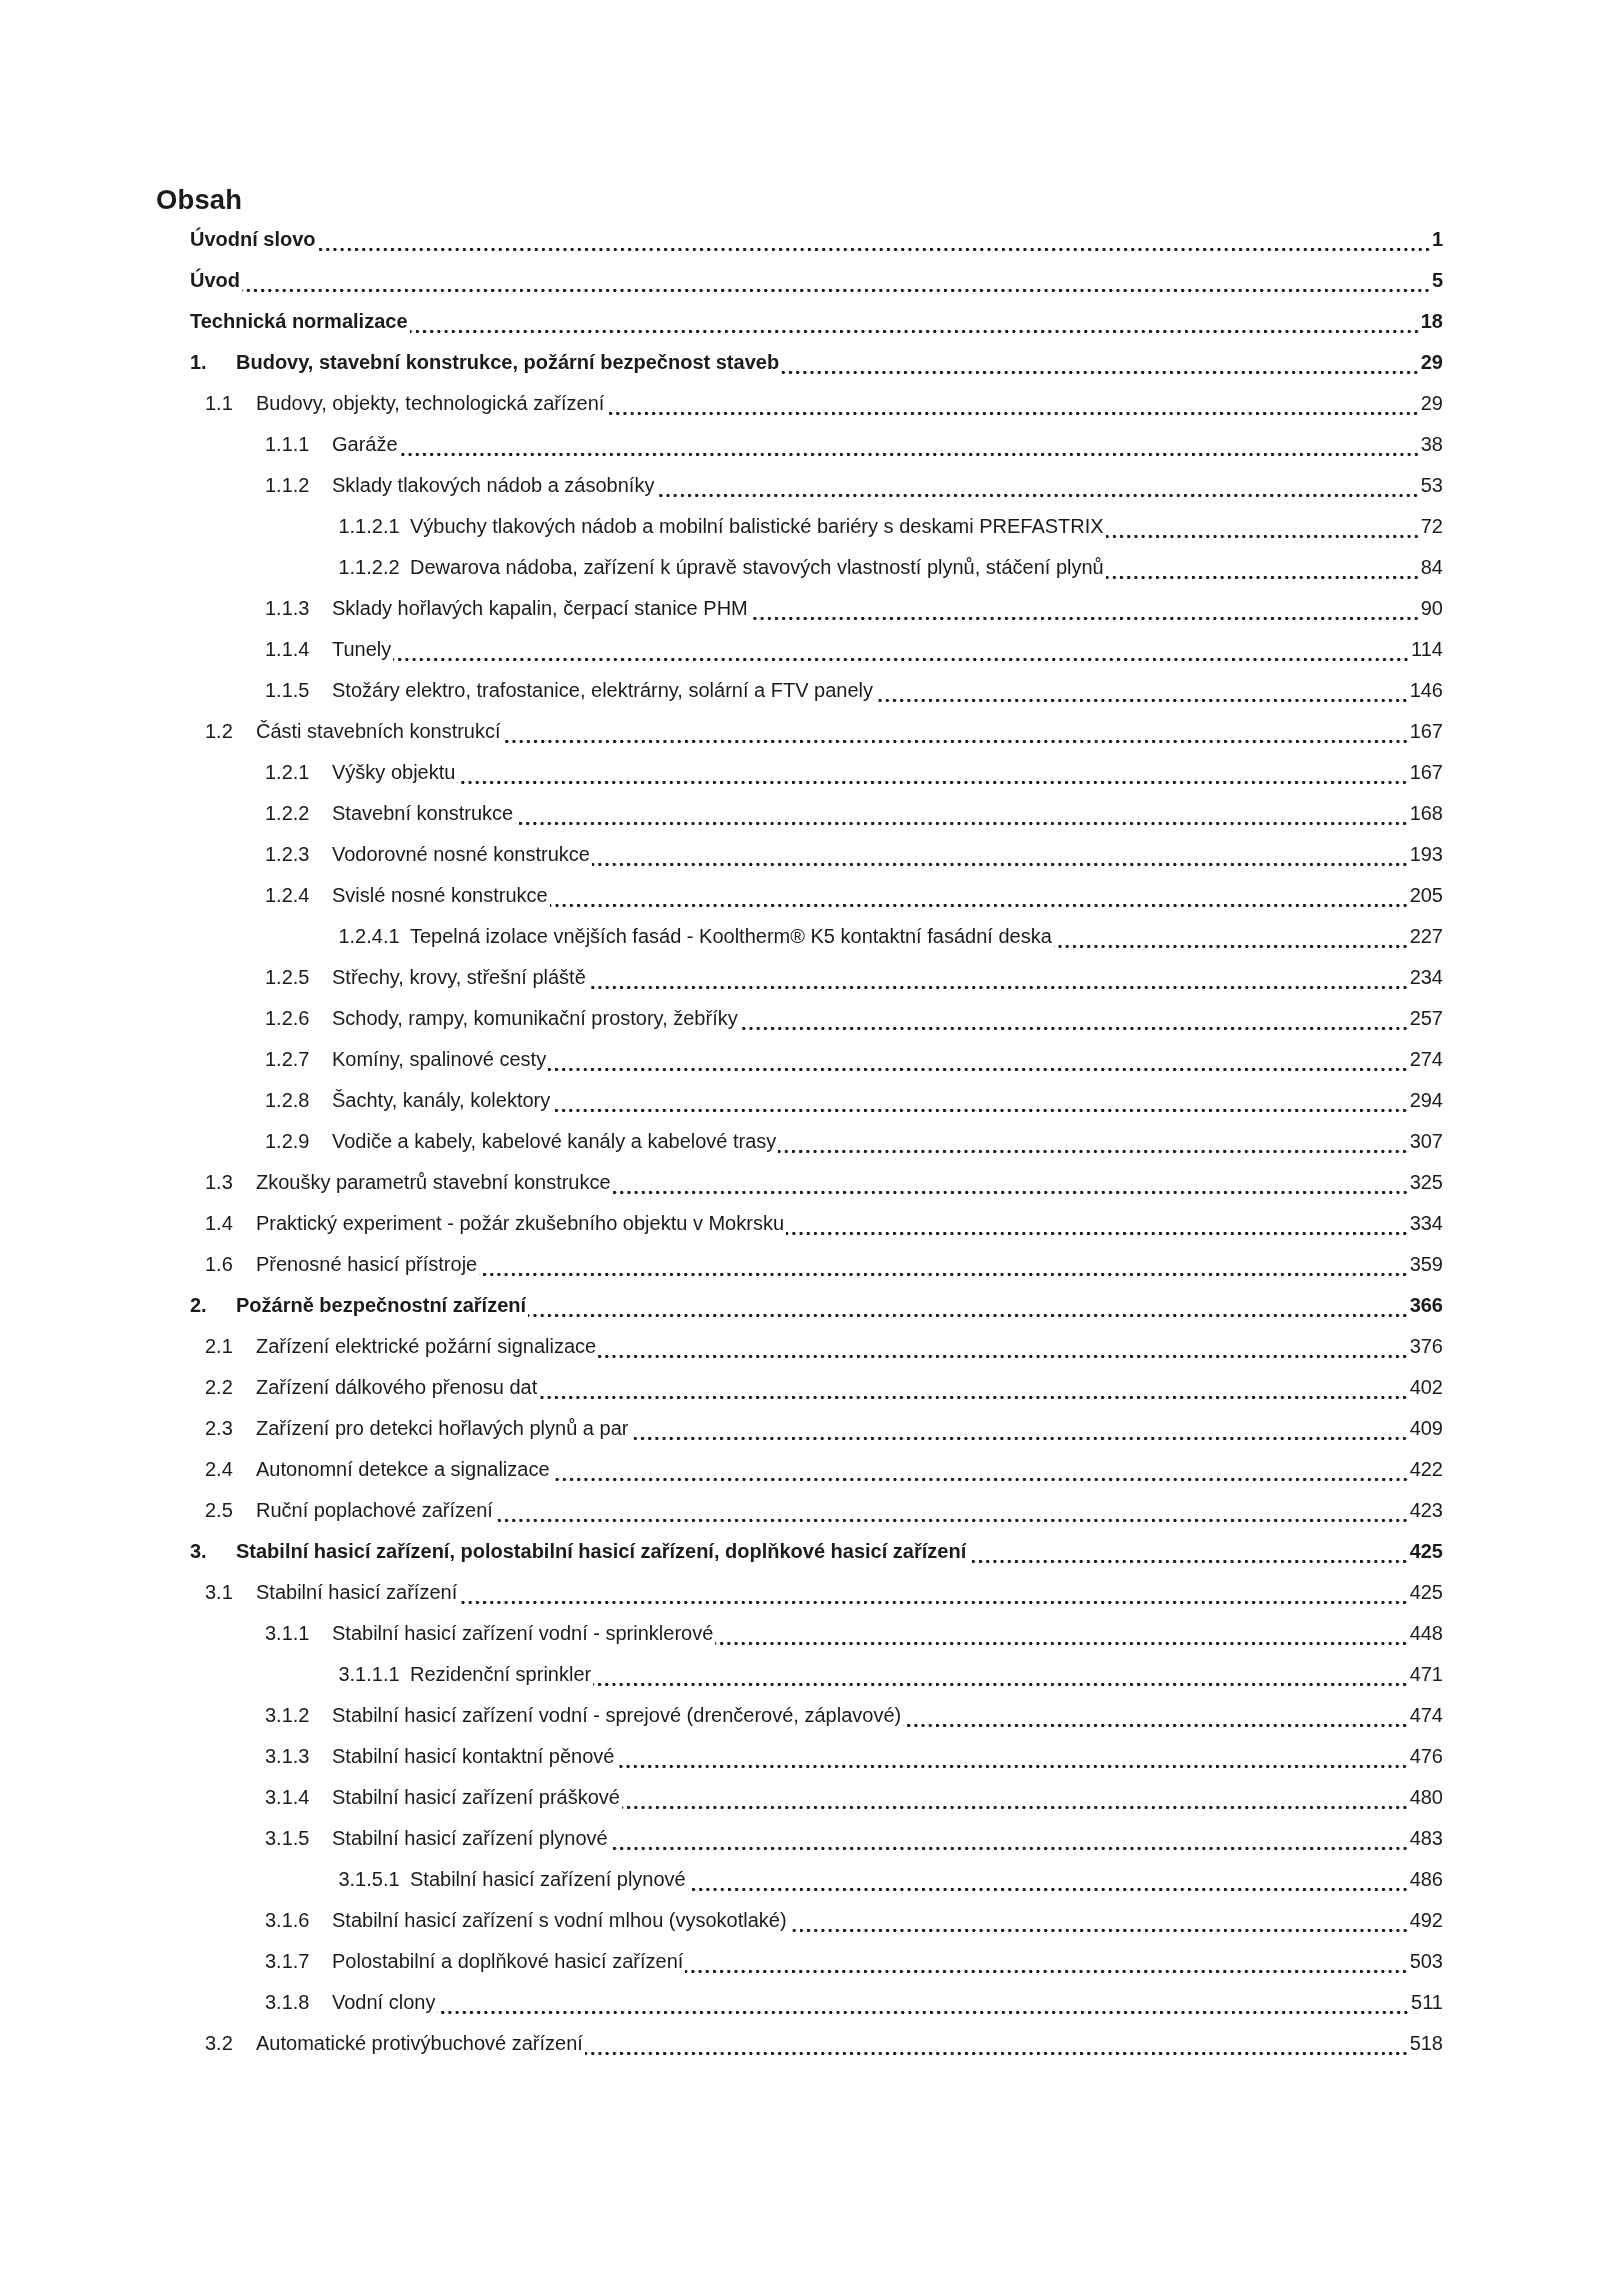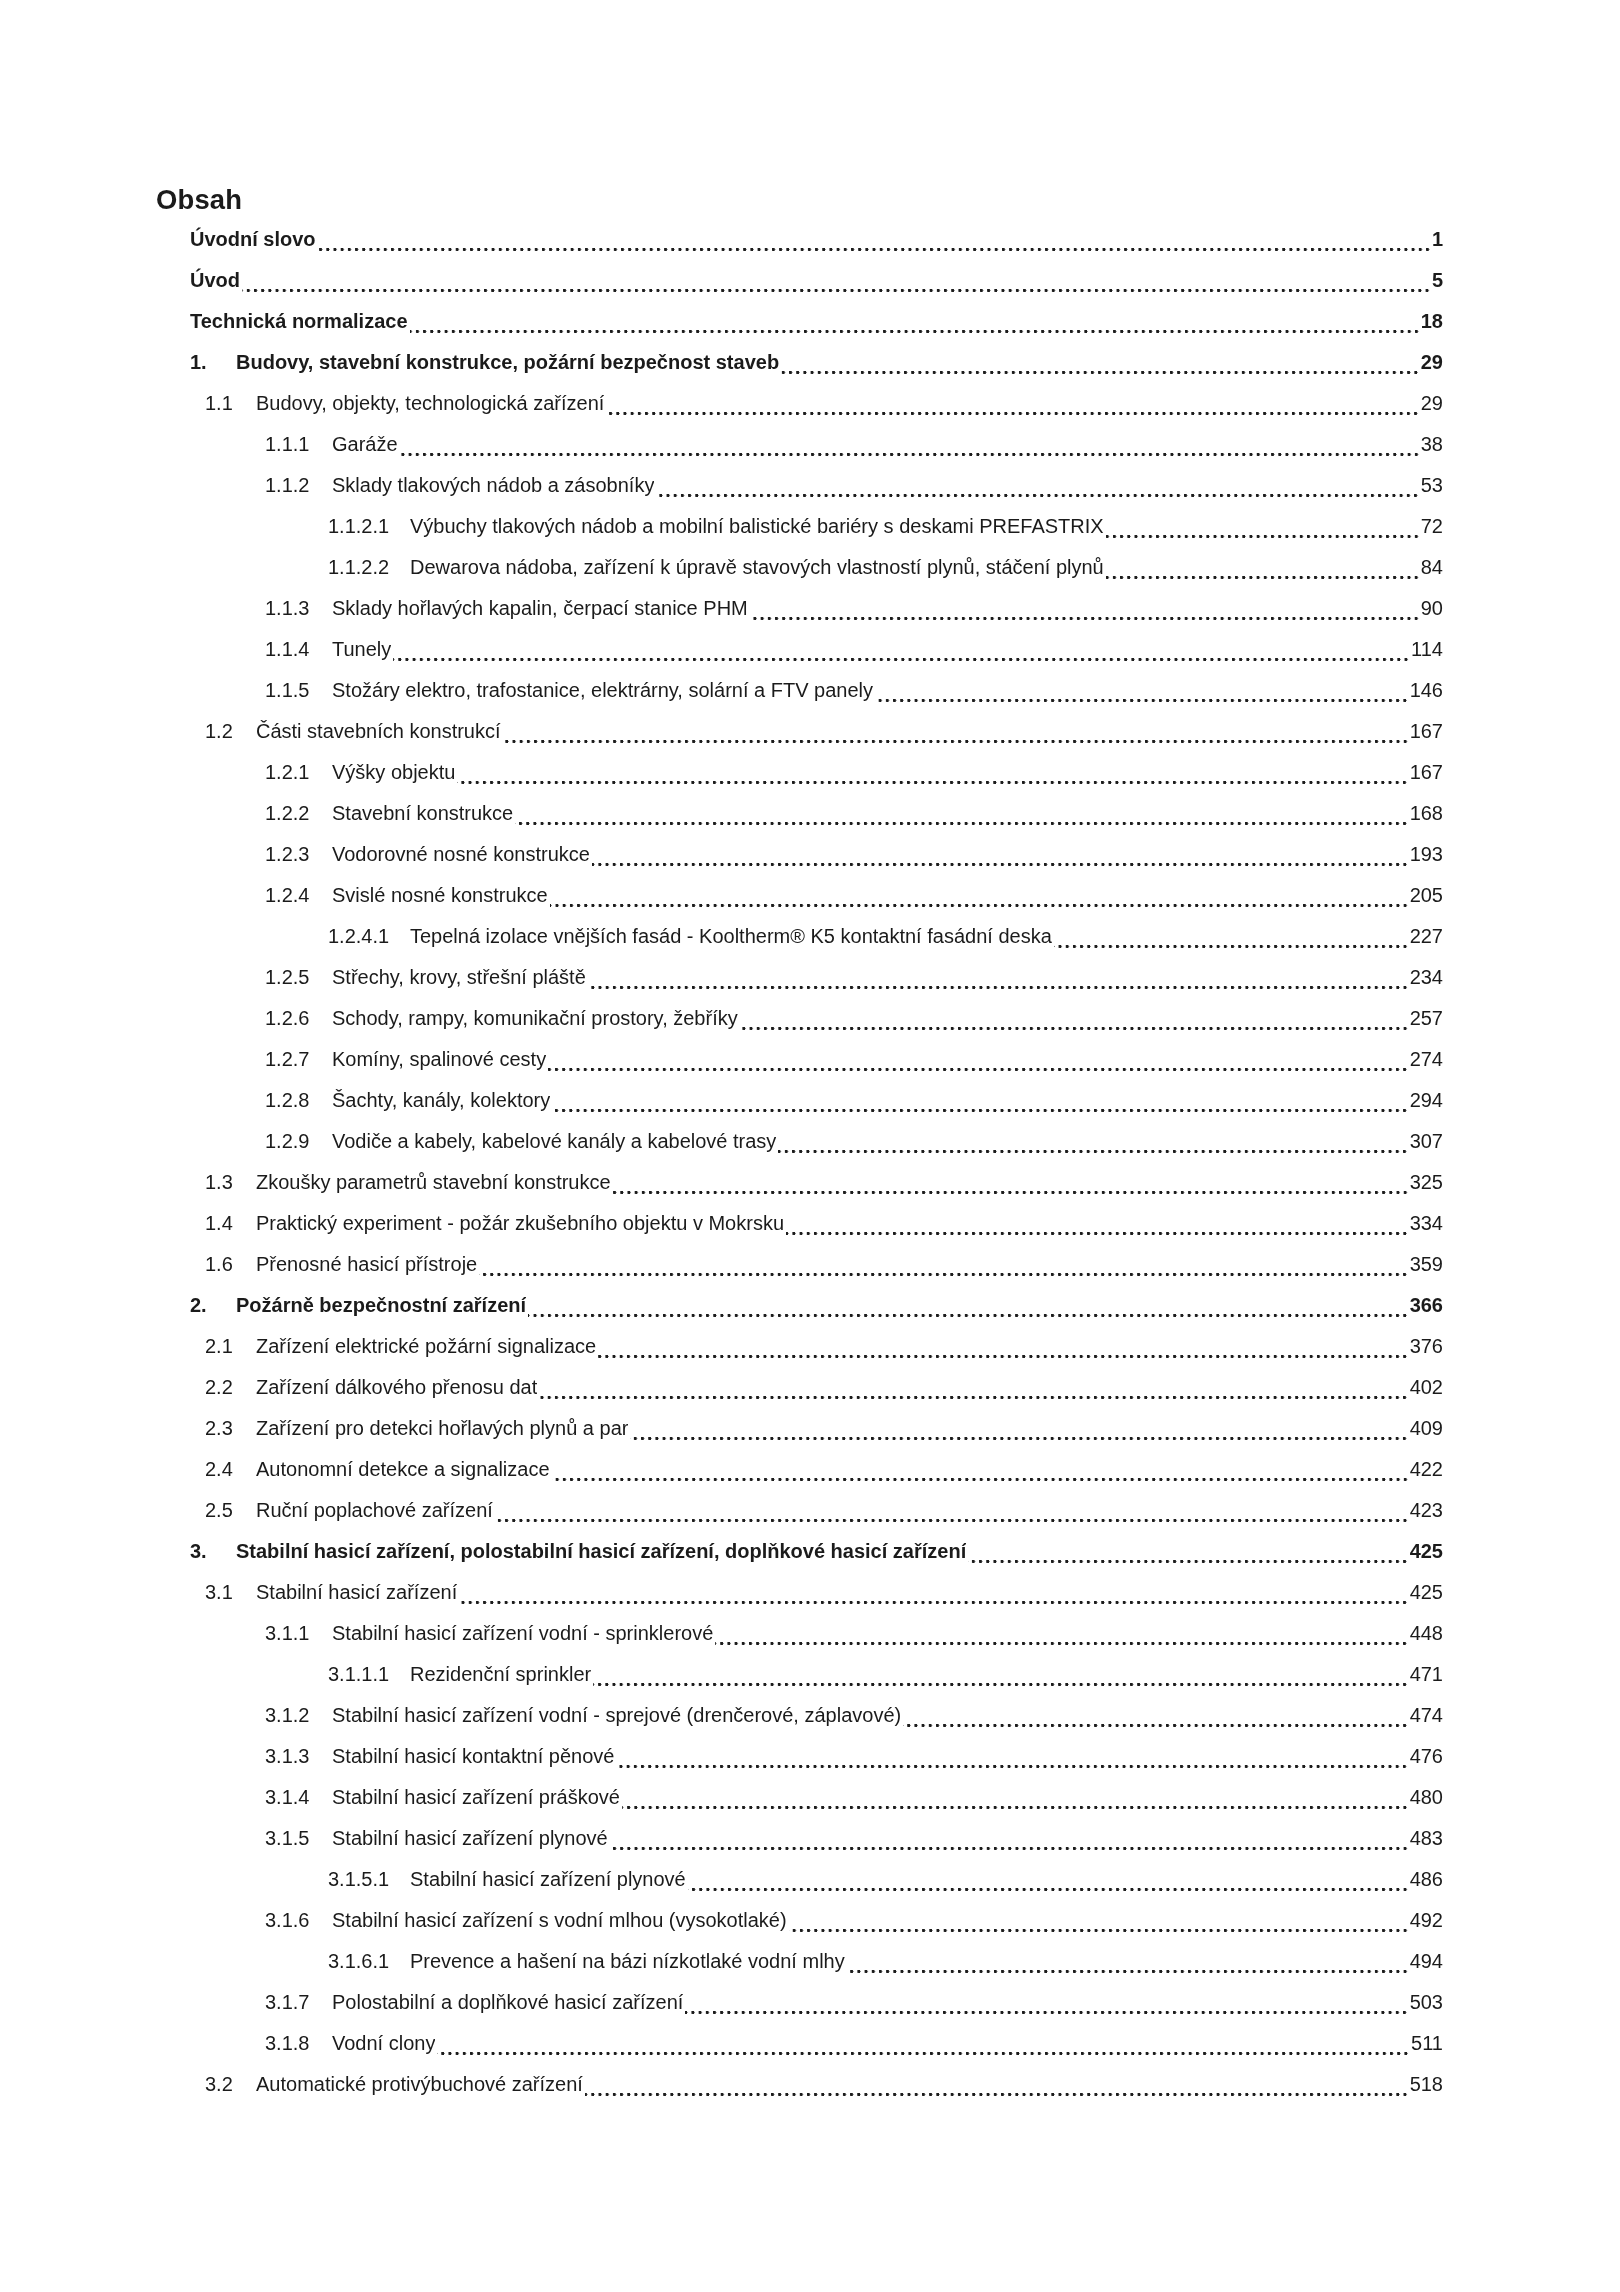--- a/index.html
+++ b/index.html
@@ -44,21 +44,21 @@
   .lbl { flex: 0 1 auto; overflow: hidden; }
   .pg  { flex: 0 0 auto; text-align: right; }
   
   .lvl0 { padding-left: 0; }
   .lvl0 .num { width: 46px; }
   .lvl1 { padding-left: 49px; }
   .lvl1 .num { width: 51px; }
   .lvl2 { padding-left: 102px; }
   .lvl2 .num { width: 67px; margin-left: 7px; }
   .lvl3 { padding-left: 172px; }
-  .lvl3 .num { width: 82px; }
+  .lvl3 .num { width: 82px; text-align: center; }
   
   .leader {
     flex: 1 1 auto;
     min-width: 13.7px;
     align-self: flex-end;
     height: 4.9px;
     margin: 0 0 7.8px 2px;
     background-image: radial-gradient(circle at 2.4px 2.4px, #1b1b1b 1.4px, transparent 1.9px);
     background-size: 7.2px 4.9px;
     background-repeat: repeat-x;
@@ -313,26 +313,20 @@
         <span class="lbl">Stabilní hasicí zařízení plynové</span>
         <span class="leader"></span>
         <span class="pg">486</span>
       </div>
       <div class="toc-row lvl2">
         <span class="num">3.1.6</span>
         <span class="lbl">Stabilní hasicí zařízení s vodní mlhou (vysokotlaké)</span>
         <span class="leader"></span>
         <span class="pg">492</span>
       </div>
-      <div class="toc-row lvl3">
-        <span class="num">3.1.6.1</span>
-        <span class="lbl">Prevence a hašení na bázi nízkotlaké vodní mlhy</span>
-        <span class="leader"></span>
-        <span class="pg">494</span>
-      </div>
       <div class="toc-row lvl2">
         <span class="num">3.1.7</span>
         <span class="lbl">Polostabilní a doplňkové hasicí zařízení</span>
         <span class="leader"></span>
         <span class="pg">503</span>
       </div>
       <div class="toc-row lvl2">
         <span class="num">3.1.8</span>
         <span class="lbl">Vodní clony</span>
         <span class="leader"></span>

